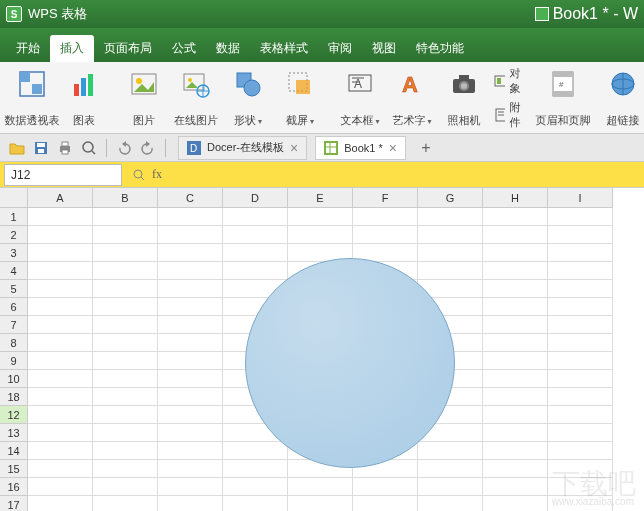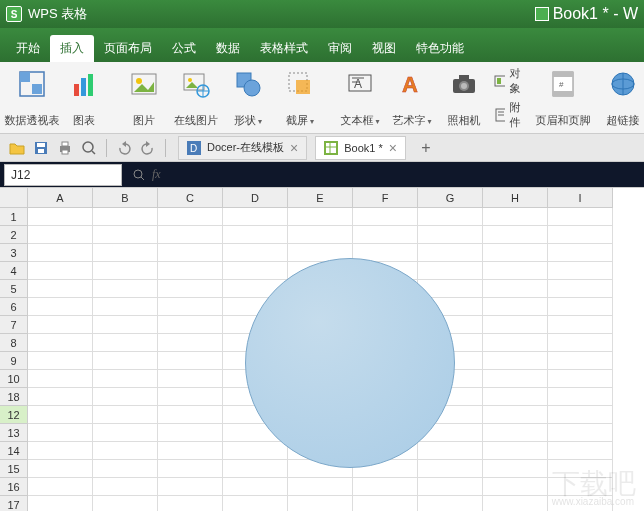--- a/index.html
+++ b/index.html
@@ -21,24 +21,24 @@
 .rsmall{display:flex;flex-direction:column;padding:2px 4px;height:64px;justify-content:center;gap:4px}
 .rsmall-item{display:flex;align-items:center;gap:4px;font-size:11px;color:#444}
 .rsmall-icon{width:16px;height:16px}
 .qat{height:28px;background:#e8e8e8;border-bottom:1px solid #ccc;display:flex;align-items:center;padding:0 6px;gap:2px}
 .qat-btn{width:22px;height:22px;display:flex;align-items:center;justify-content:center;cursor:pointer}
 .qat-sep{width:1px;height:18px;background:#bbb;margin:0 4px}
 .doc-tab{display:flex;align-items:center;height:24px;padding:0 8px;gap:6px;border:1px solid #ccc;background:#ffffff;font-size:11px;margin-left:6px}
 .doc-tab.inactive{background:#eee}
 .tab-close{color:#888;cursor:pointer;font-size:14px}
 .tab-add{width:24px;height:24px;display:flex;align-items:center;justify-content:center;font-size:16px;color:#666;cursor:pointer;margin-left:6px}
-.formula-bar{height:26px;background:#0f172a;border-bottom:1px solid #ccc;display:flex;align-items:center}
+.formula-bar{height:26px;background:#fde047;border-bottom:1px solid #ccc;display:flex;align-items:center}
 .name-box{width:118px;height:22px;border:1px solid #bbb;background:#fff;margin:0 4px;display:flex;align-items:center;padding:0 6px;font-size:12px;font-family:Arial}
 .fx-btns{display:flex;align-items:center;gap:6px;padding:0 6px;color:#888}
-.fx-label{font-style:italic;font-family:serif;color:#666}
+.fx-label{font-family:serif;color:#666}
 .grid-area{position:relative;background:#fff}
 .col-headers{display:flex;height:20px}
 .corner{width:28px;height:20px;background:#eee;border-right:1px solid #ccc;border-bottom:1px solid #ccc}
 .col-h{width:65px;height:20px;background:#eee;border-right:1px solid #ccc;border-bottom:1px solid #ccc;display:flex;align-items:center;justify-content:center;font-size:11px;font-family:Arial;color:#333}
 .grid-body{display:flex}
 .row-headers{display:flex;flex-direction:column}
 .row-h{width:28px;height:18px;background:#eee;border-right:1px solid #ccc;border-bottom:1px solid #ccc;display:flex;align-items:center;justify-content:center;font-size:11px;font-family:Arial;color:#333}
 .row-h.sel{background:#d8f0c8}
 .cells{position:relative}
 .cell-row{display:flex}

